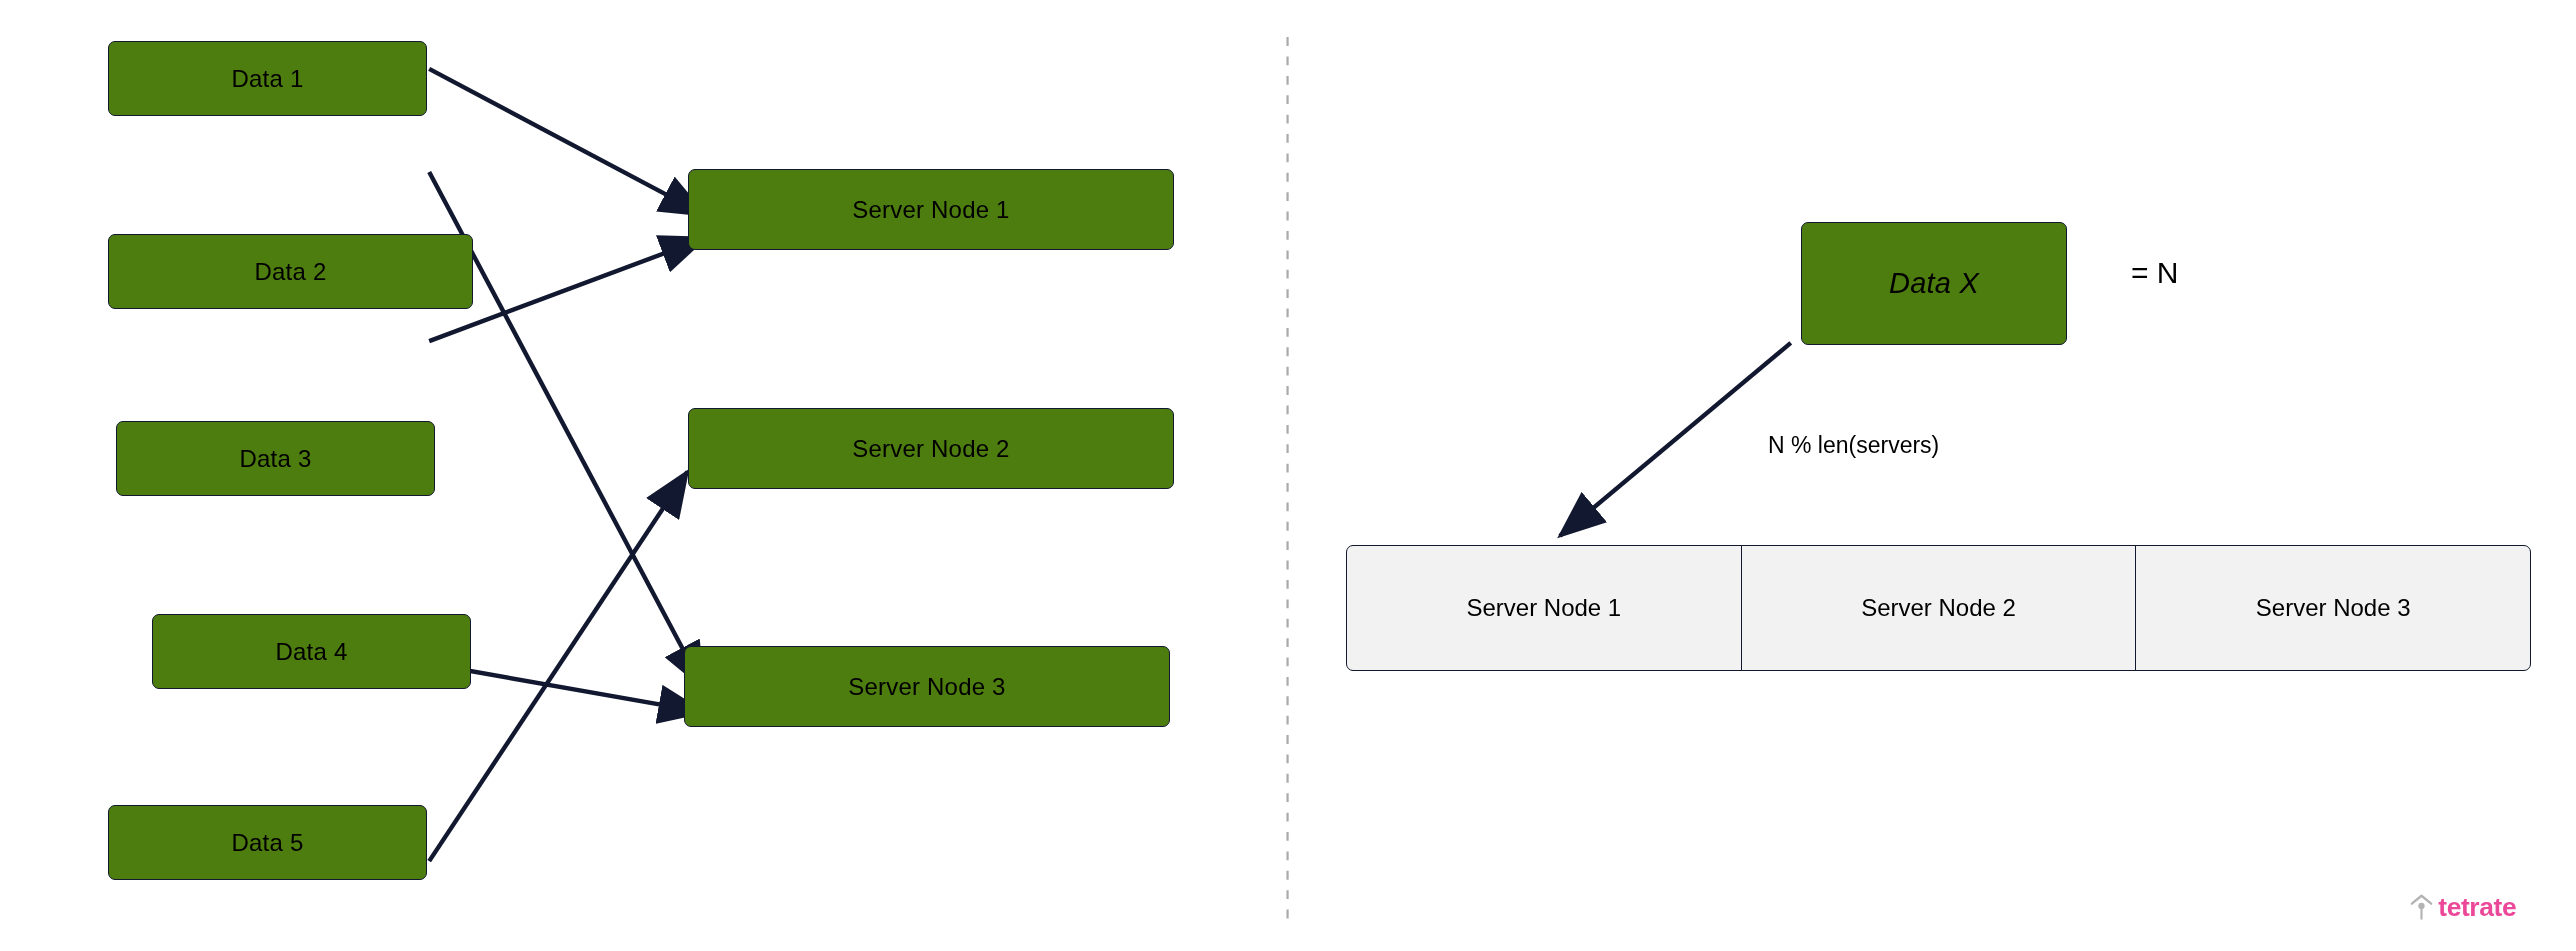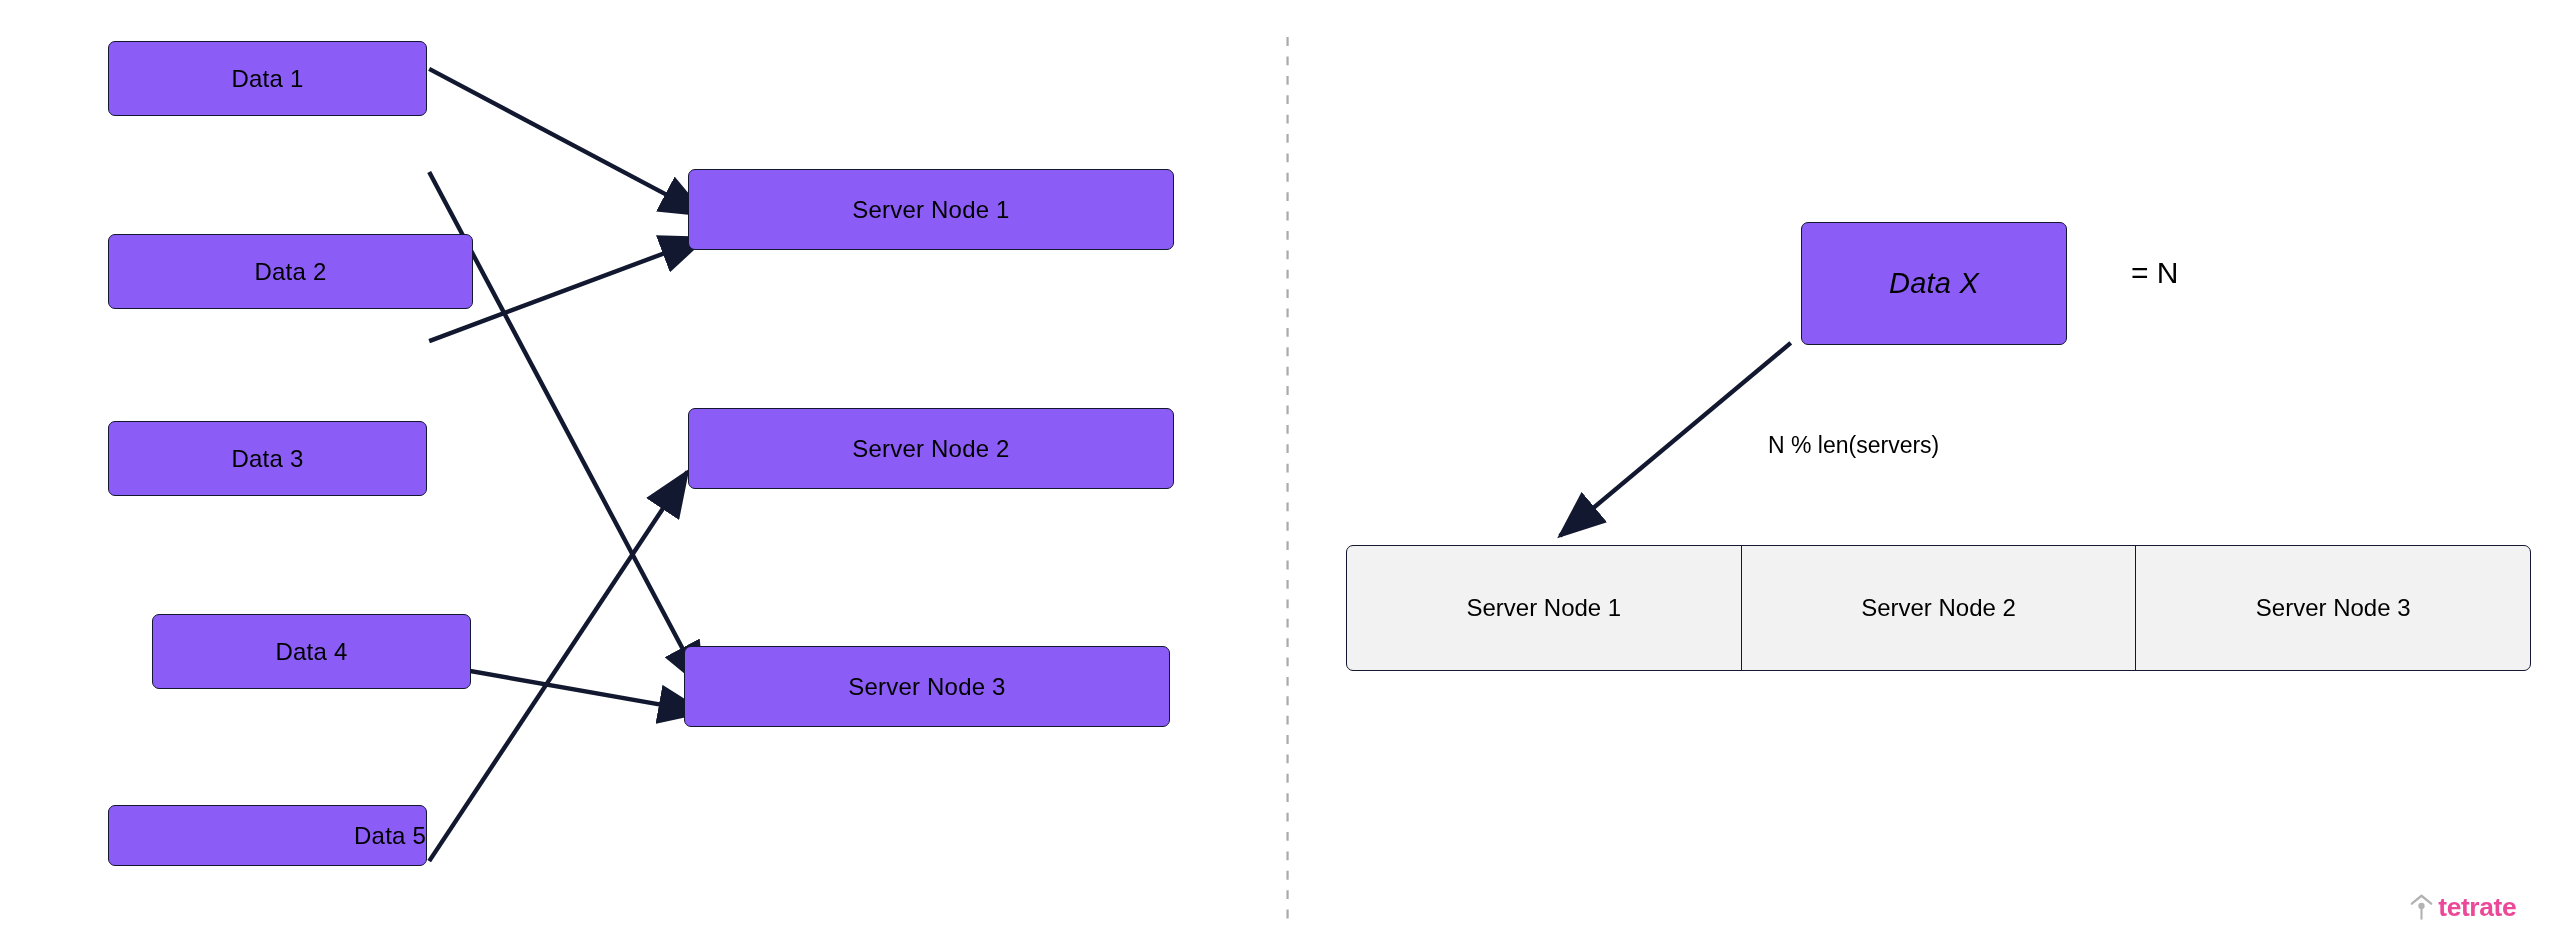--- a/index.html
+++ b/index.html
@@ -24,21 +24,21 @@
     position: absolute;
     top: 0;
     left: 0;
     width: 2576px;
     height: 952px;
     pointer-events: none;
   }
   .node-box {
     position: absolute;
     box-sizing: border-box;
-    background: #8b5cf6;
+    background: #4d7c0f;
     border: 1.8px solid #11182f;
     border-radius: 7px;
     display: flex;
     align-items: center;
     justify-content: center;
     color: #000000;
     font-family: "Liberation Sans", sans-serif;
   }
   .data-box {
     font-size: 24px;
@@ -130,29 +130,29 @@
   </svg>
 
   <div class="node-box data-box" style="left:108px; top:41px;  width:319px; height:75px;">
     <span>Data 1</span>
   </div>
 
   <div class="node-box data-box" style="left:108px; top:234px; width:365px; height:75px;">
     <span>Data 2</span>
   </div>
 
-  <div class="node-box data-box" style="left:108px; top:421px; width:319px; height:75px;">
+  <div class="node-box data-box" style="left:116px; top:421px; width:319px; height:75px;">
     <span>Data 3</span>
   </div>
 
   <div class="node-box data-box" style="left:108px; top:614px; width:319px; height:75px;margin-left:44px;">
     <span>Data 4</span>
   </div>
 
-  <div class="node-box data-box" style="left:108px; top:805px; width:319px; height:61px;justify-content:flex-end;">
+  <div class="node-box data-box" style="left:108px; top:805px; width:319px; height:75px;">
     <span>Data 5</span>
   </div>
 
   <div class="node-box server-box" style="left:688px; top:169px; width:486px; height:81px;">
     <span>Server Node 1</span>
   </div>
 
   <div class="node-box server-box" style="left:688px; top:408px; width:486px; height:81px;">
     <span>Server Node 2</span>
   </div>

